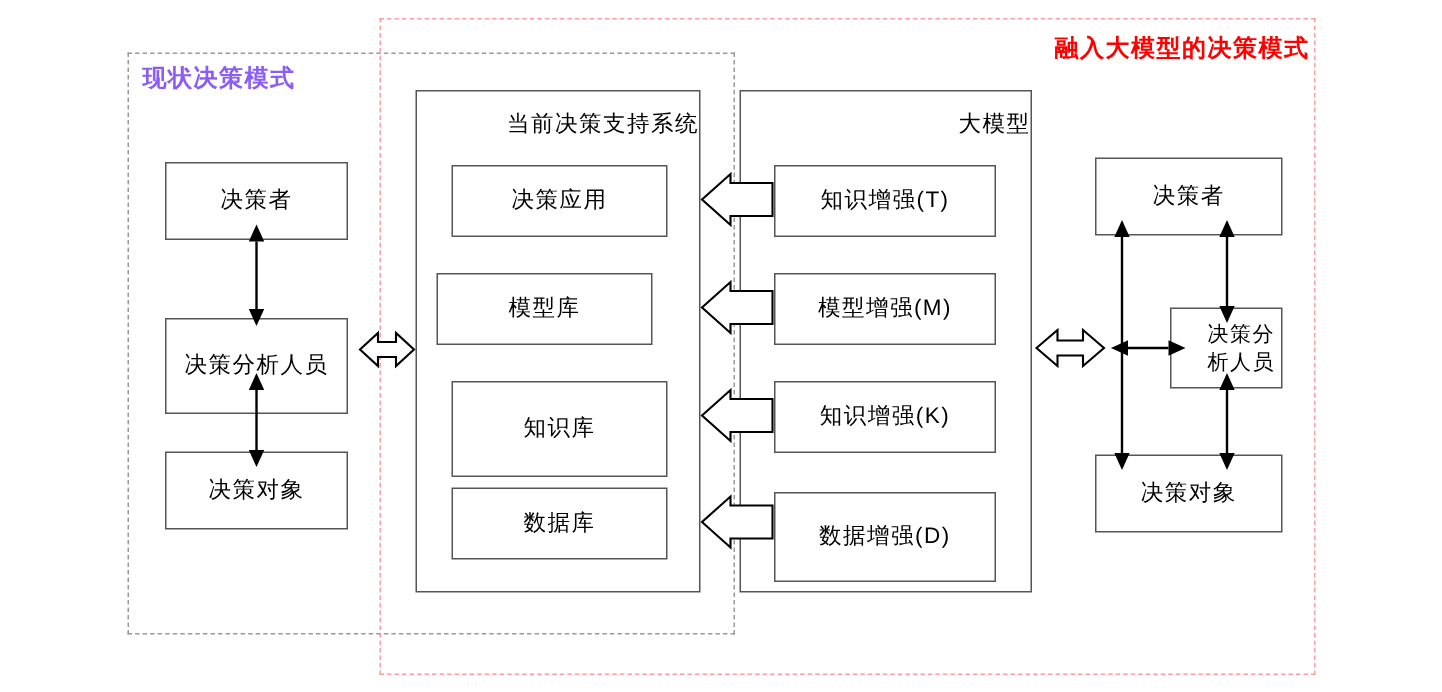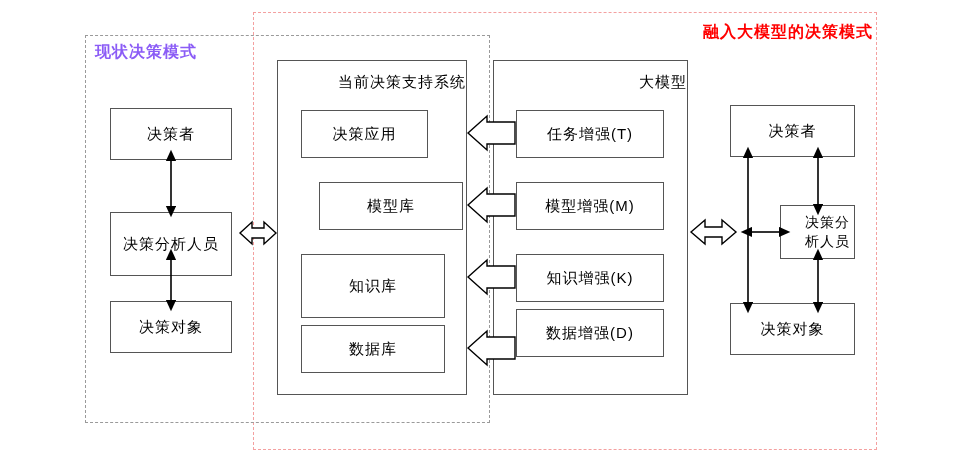--- a/index.html
+++ b/index.html
@@ -96,30 +96,30 @@
     line-height: 1.25;
   }
   .box.two-line { line-height: 1.35; padding-left: 20px; }
 
   
   .box-left-decider  { left: 110px; top: 108px; width: 122px; height: 52px; }
   .box-left-analyst  { left: 110px; top: 212px; width: 122px; height: 64px; }
   .box-left-object   { left: 110px; top: 301px; width: 122px; height: 52px; }
 
   
-  .box-dss-1 { left: 301px; top: 110px; width: 127px; height: 48px; }
-  .box-dss-2 { left: 319px; top: 182px; width: 144px; height: 48px; }
+  .box-dss-1 { left: 301px; top: 110px; width: 144px; height: 48px; }
+  .box-dss-2 { left: 291px; top: 182px; width: 144px; height: 48px; }
   .box-dss-3 { left: 301px; top: 254px; width: 144px; height: 64px; }
   .box-dss-4 { left: 301px; top: 325px; width: 144px; height: 48px; }
 
   
   .box-llm-1 { left: 516px; top: 110px; width: 148px; height: 48px; }
   .box-llm-2 { left: 516px; top: 182px; width: 148px; height: 48px; }
   .box-llm-3 { left: 516px; top: 254px; width: 148px; height: 48px; }
-  .box-llm-4 { left: 516px; top: 309px; width: 148px; height: 48px; }
+  .box-llm-4 { left: 516px; top: 328px; width: 148px; height: 60px; }
 
   
   .box-right-decider { left: 730px; top: 105px; width: 125px; height: 52px; }
   .box-right-analyst { left: 780px; top: 205px; width: 75px; height: 54px; font-size: 14px; }
   .box-right-object  { left: 730px; top: 303px; width: 125px; height: 52px; }
 
   
   .arrow-layer {
     position: absolute;
     left: 0;
@@ -148,21 +148,21 @@
     <div class="panel-label">当前决策支持系统</div>
   </div>
   <div class="box box-dss-1">决策应用</div>
   <div class="box box-dss-2">模型库</div>
   <div class="box box-dss-3">知识库</div>
   <div class="box box-dss-4">数据库</div>
 
   <div class="panel panel-llm">
     <div class="panel-label">大模型</div>
   </div>
-  <div class="box box-llm-1">任务增强(T)</div>
+  <div class="box box-llm-1">知识增强(T)</div>
   <div class="box box-llm-2">模型增强(M)</div>
   <div class="box box-llm-3">知识增强(K)</div>
   <div class="box box-llm-4">数据增强(D)</div>
 
   <div class="box box-right-decider">决策者</div>
   <div class="box two-line box-right-analyst">
     <div>
       <div>决策分</div>
       <div>析人员</div>
     </div>

